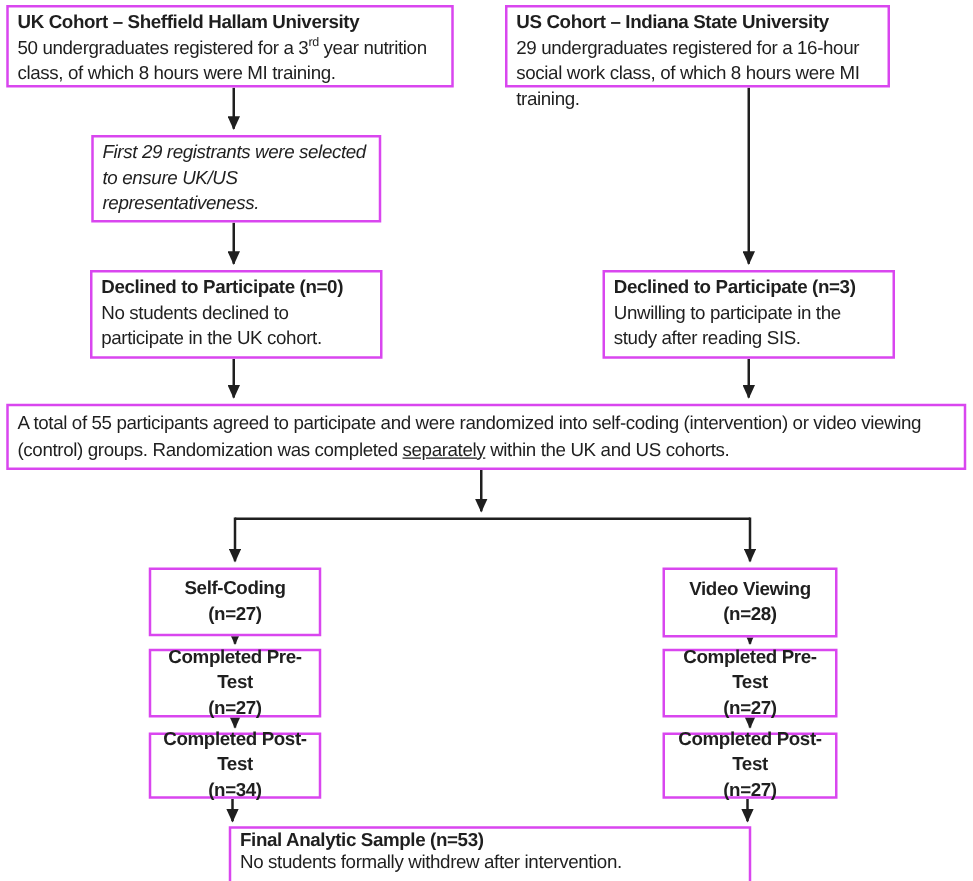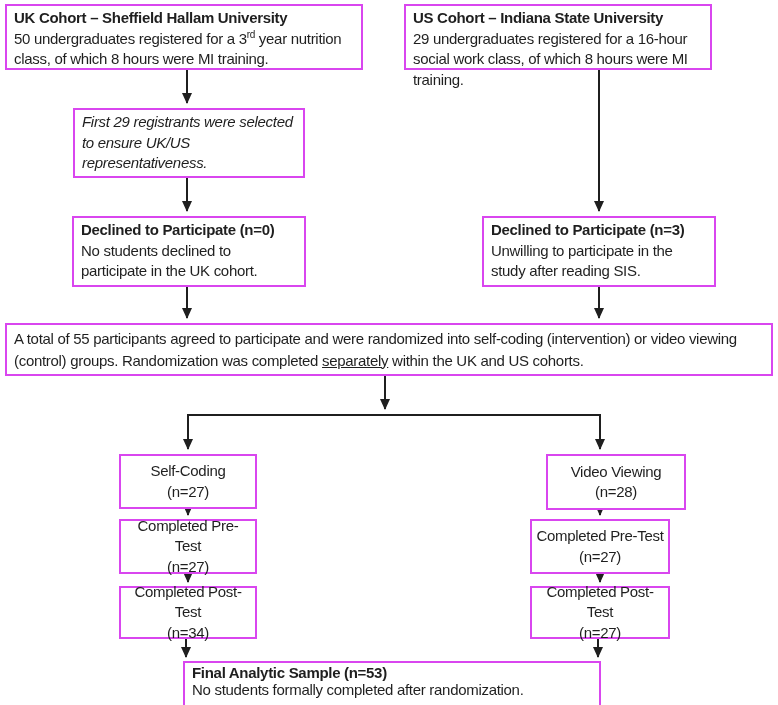--- a/index.html
+++ b/index.html
@@ -20,32 +20,32 @@
     background:#ffffff;
     padding:2px 7px;
     font-size:15px;
     line-height:20.5px;
     letter-spacing:-0.3px;
   }
   .bold{font-weight:bold;}
   .ctr{
     display:flex;flex-direction:column;
     align-items:center;justify-content:center;
-    text-align:center;padding:1px 4px;
+    text-align:center;padding:1px 4px;font-weight:bold;
   }
   .ul{text-decoration:underline;text-align:right;}
   sup{font-size:10px;line-height:0;}
   .uk-box     {left:5px;  top:4px;  width:358px;height:66px;}
   .us-box     {left:404px;top:4px;  width:308px;height:66px;}
   .sel-box    {left:73px; top:108px;width:232px;height:70px;font-style:italic;}
   .dec-uk-box {left:72px; top:216px;width:234px;height:71px;}
   .dec-us-box {left:482px;top:216px;width:234px;height:71px;}
   .rand-box   {left:5px;  top:323px;width:768px;height:53px;padding-top:3px;line-height:21.5px;}
   .sc-box     {left:119px;top:454px;width:138px;height:55px;}
-  .vv-box     {left:546px;top:454px;width:140px;height:56px;}
+  .vv-box     {left:530px;top:454px;width:140px;height:56px;}
   .pre-l-box  {left:119px;top:519px;width:138px;height:55px;}
   .pre-r-box  {left:530px;top:519px;width:140px;height:55px;}
   .post-l-box {left:119px;top:586px;width:138px;height:53px;}
   .post-r-box {left:530px;top:586px;width:140px;height:53px;}
   .final-box  {left:183px;top:661px;width:418px;height:56px;line-height:17px;padding:1px 7px;}
 </style>
 </head>
 <body>
 
 <div class="canvas">
@@ -137,16 +137,16 @@
     <div>(n=34)</div>
   </div>
 
   <div class="fbox ctr post-r-box">
     <div>Completed Post-Test</div>
     <div>(n=27)</div>
   </div>
 
   <div class="fbox final-box">
     <div class="bold">Final Analytic Sample (n=53)</div>
-    <div>No students formally completed after randomization.</div>
+    <div>No students formally withdrew after intervention.</div>
   </div>
 
 </div>
 
 </body></html>

